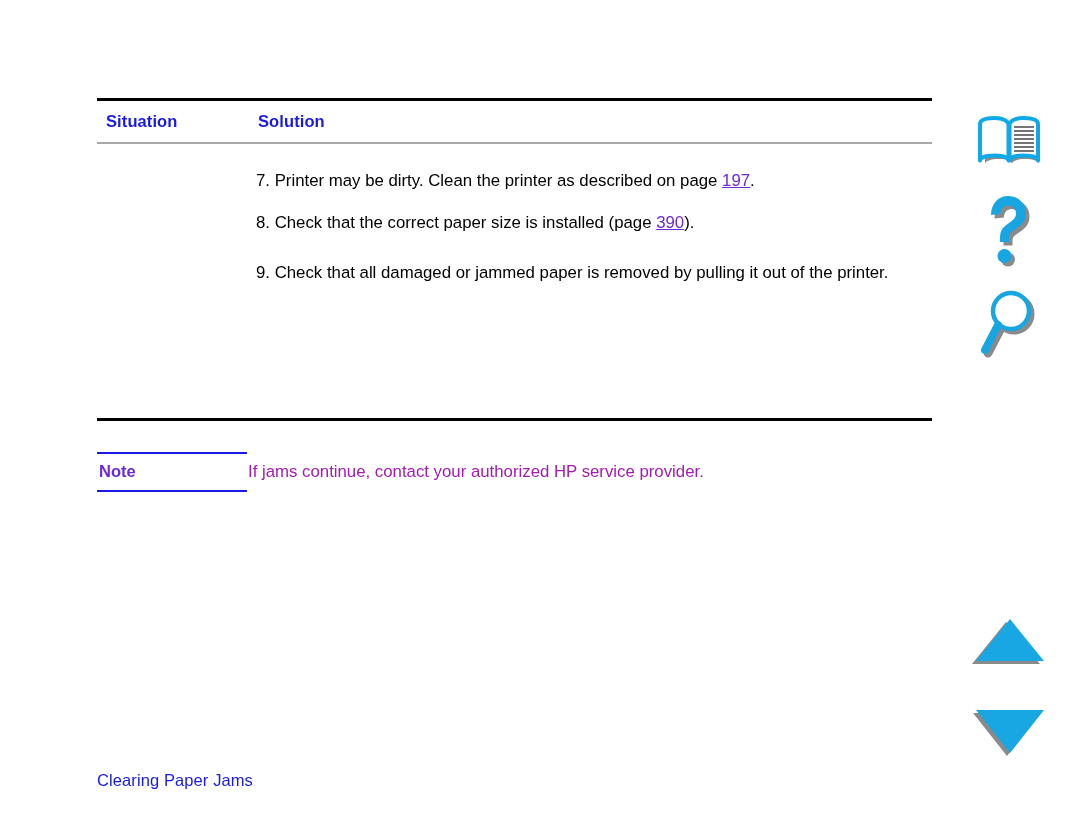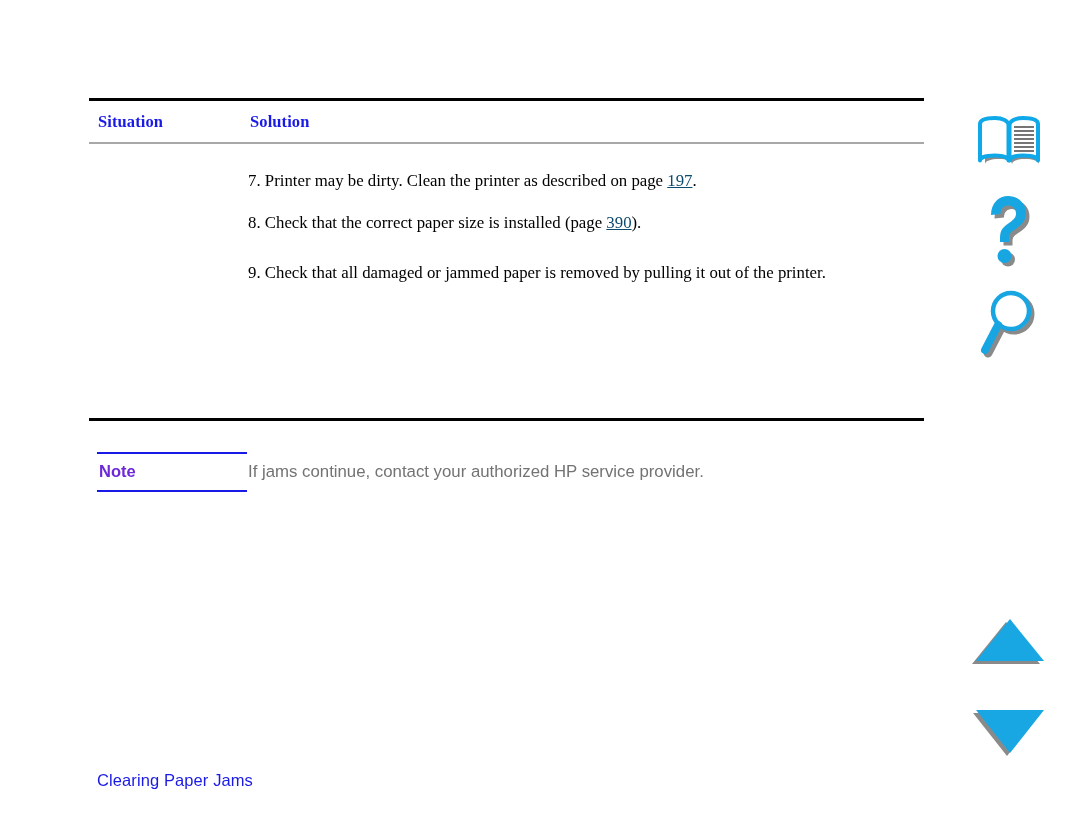--- a/index.html
+++ b/index.html
@@ -51,24 +51,23 @@
     top: 0;
     font-size: 16.5px;
     font-weight: bold;
     color: #1a1ae6;
     text-align: right;
   }
 
   
   .table-block {
     position: absolute;
-    left: 89px;
+    left: 97px;
     top: 98px;
     width: 835px;
-    font-family: Liberation Serif, serif;
   }
   .rule-thick {
     height: 3px;
     background: #000000;
     width: 100%;
   }
   .rule-thin {
     height: 2px;
     background: #a8a8a8;
     width: 100%;
@@ -110,21 +109,21 @@
     color: #000000;
     line-height: 25.5px;
     max-width: 676px;
   }
   .sol-item.i6 { margin-top: 17px; }
   .sol-item.i7 { margin-top: 24px; }
   .sol-item.i8 { margin-top: 14px; }
   .sol-item.i9 { margin-top: 24px; margin-bottom: 23px; }
 
   .pagelink {
-    color: #0c4a6e;
+    color: #6d28d9;
     text-decoration: underline;
     cursor: pointer;
   }
 
   
   .note-block {
     position: absolute;
     left: 97px;
     top: 452px;
     width: 835px;
@@ -145,21 +144,21 @@
     top: 10px;
     font-size: 16.5px;
     font-weight: bold;
     color: #6d28d9;
   }
   .note-text {
     position: absolute;
     left: 151px;
     top: 10px;
     font-size: 16.8px;
-    color: #737373;
+    color: #a21caf;
     white-space: nowrap;
   }
 
   
   .page-footer {
     position: absolute;
     left: 97px;
     top: 771px;
     font-size: 16.5px;
     color: #1a1ae6;

